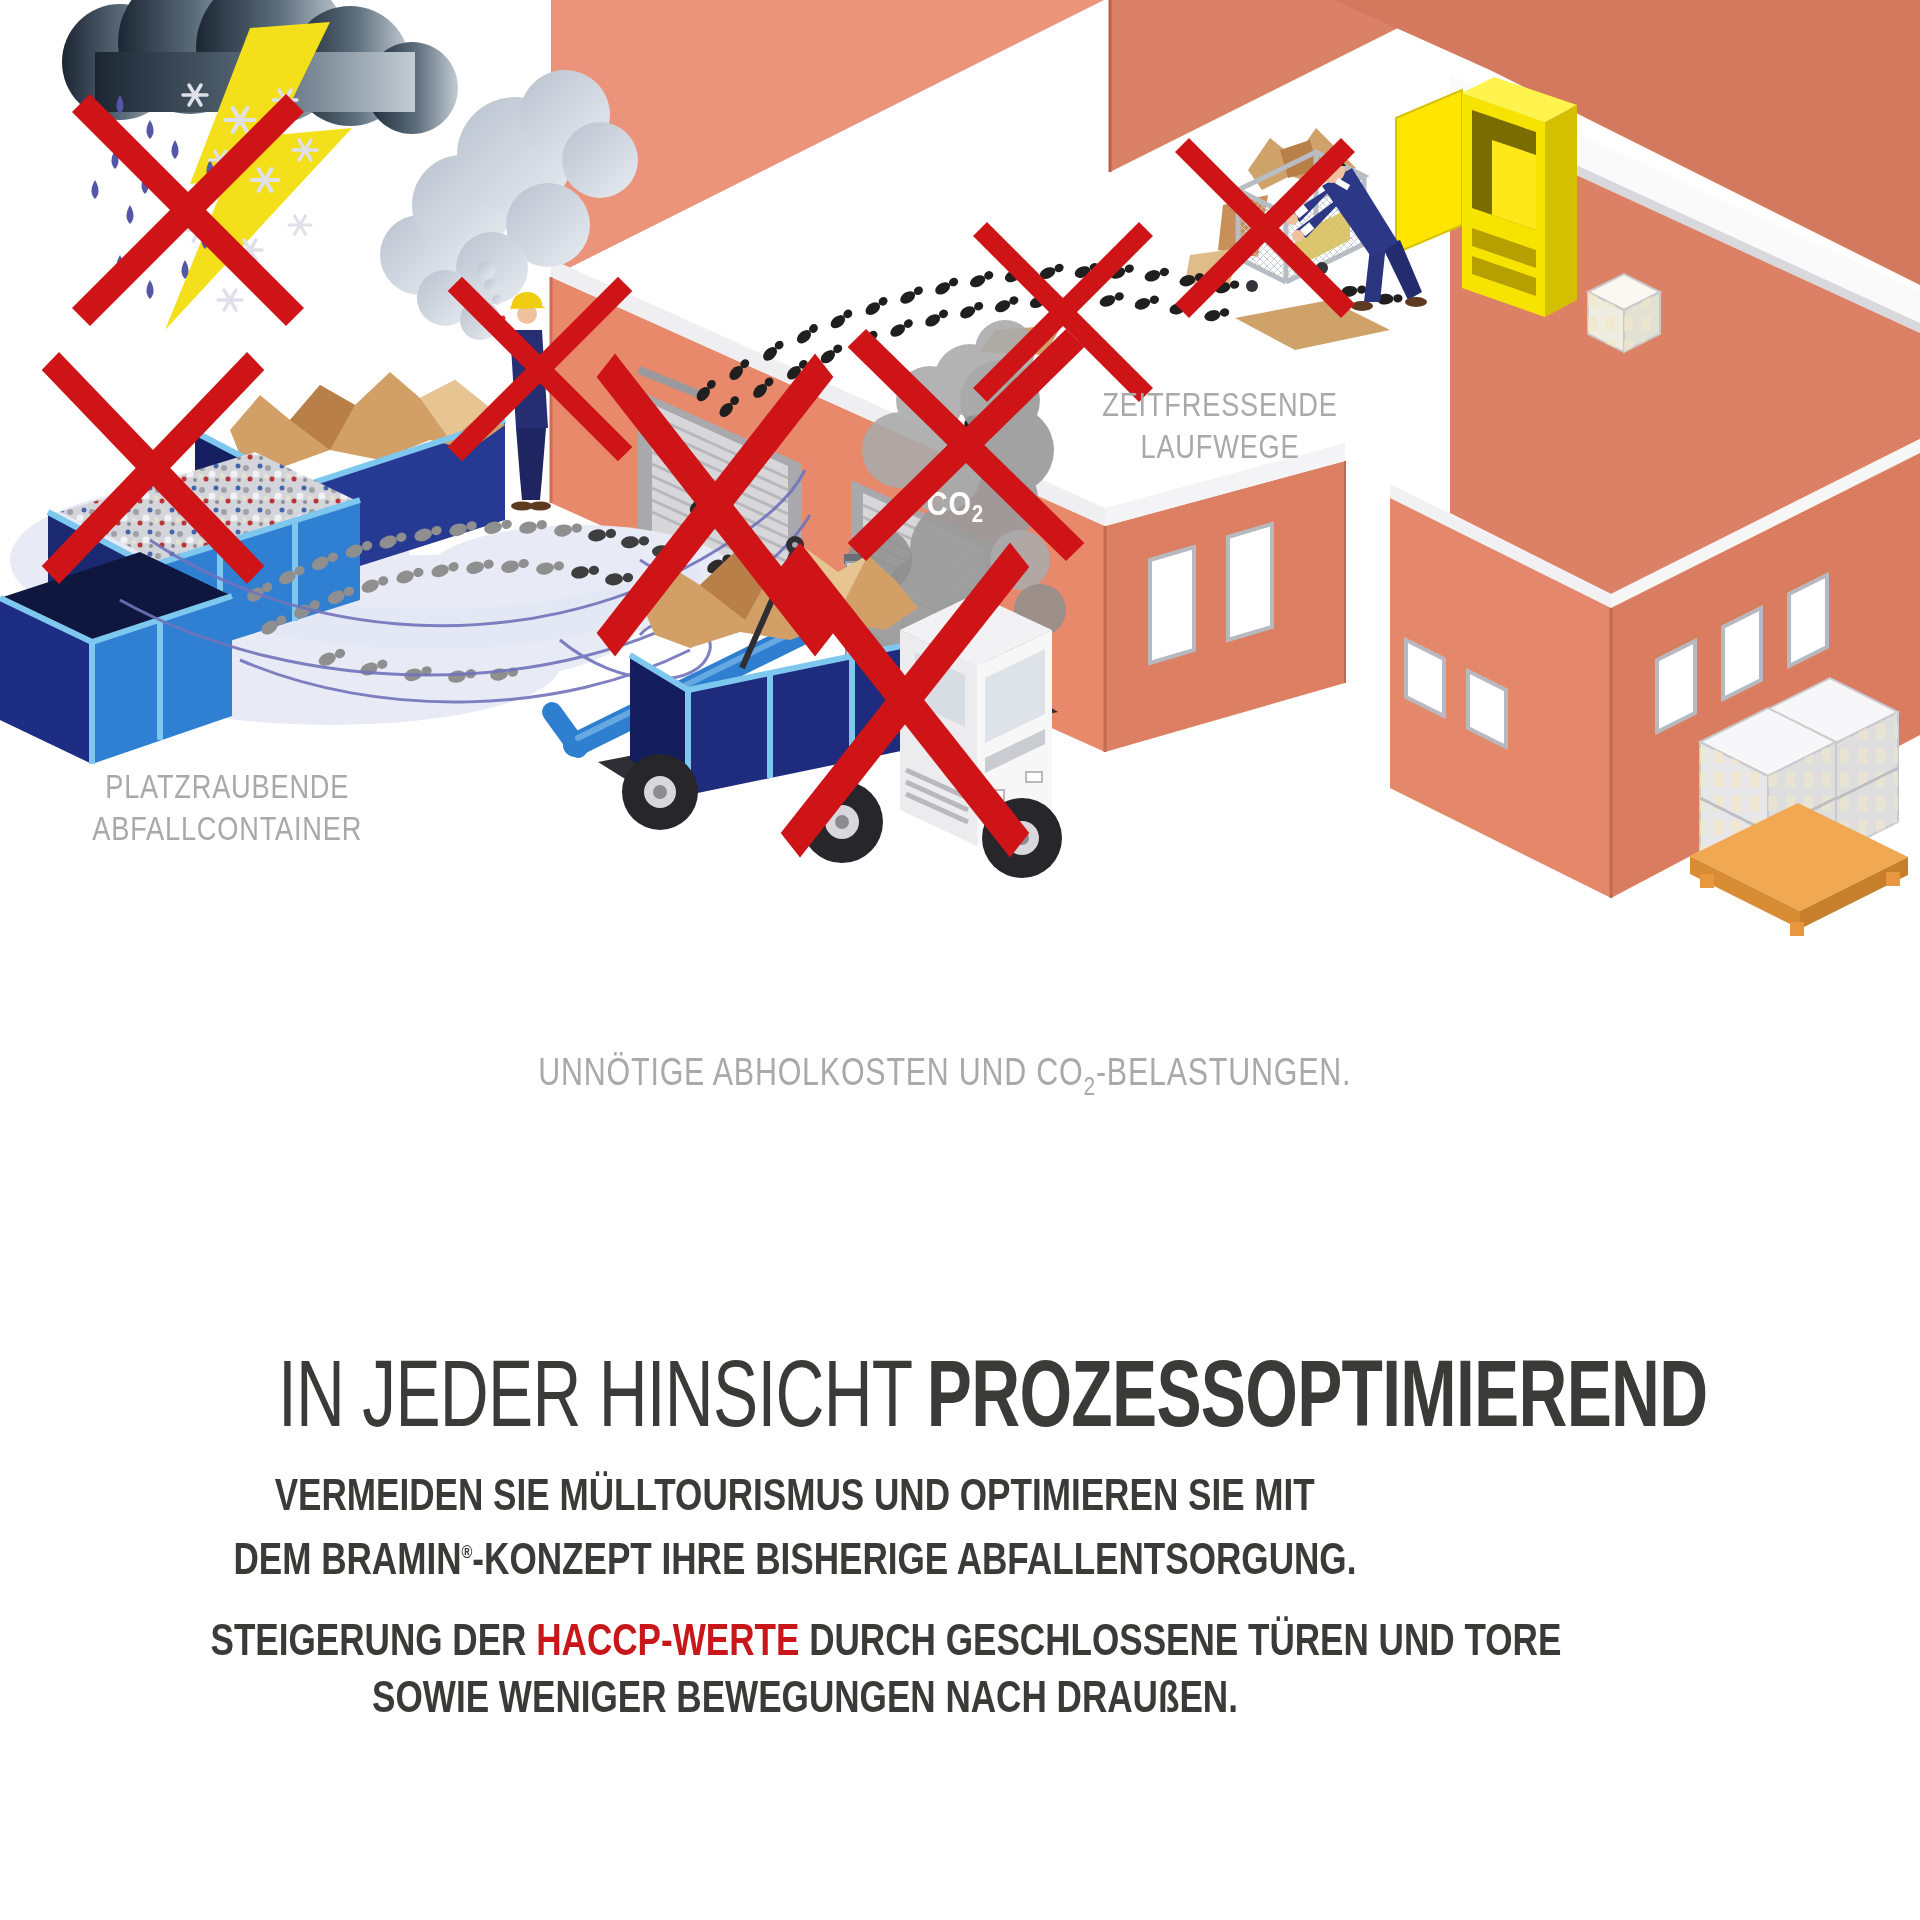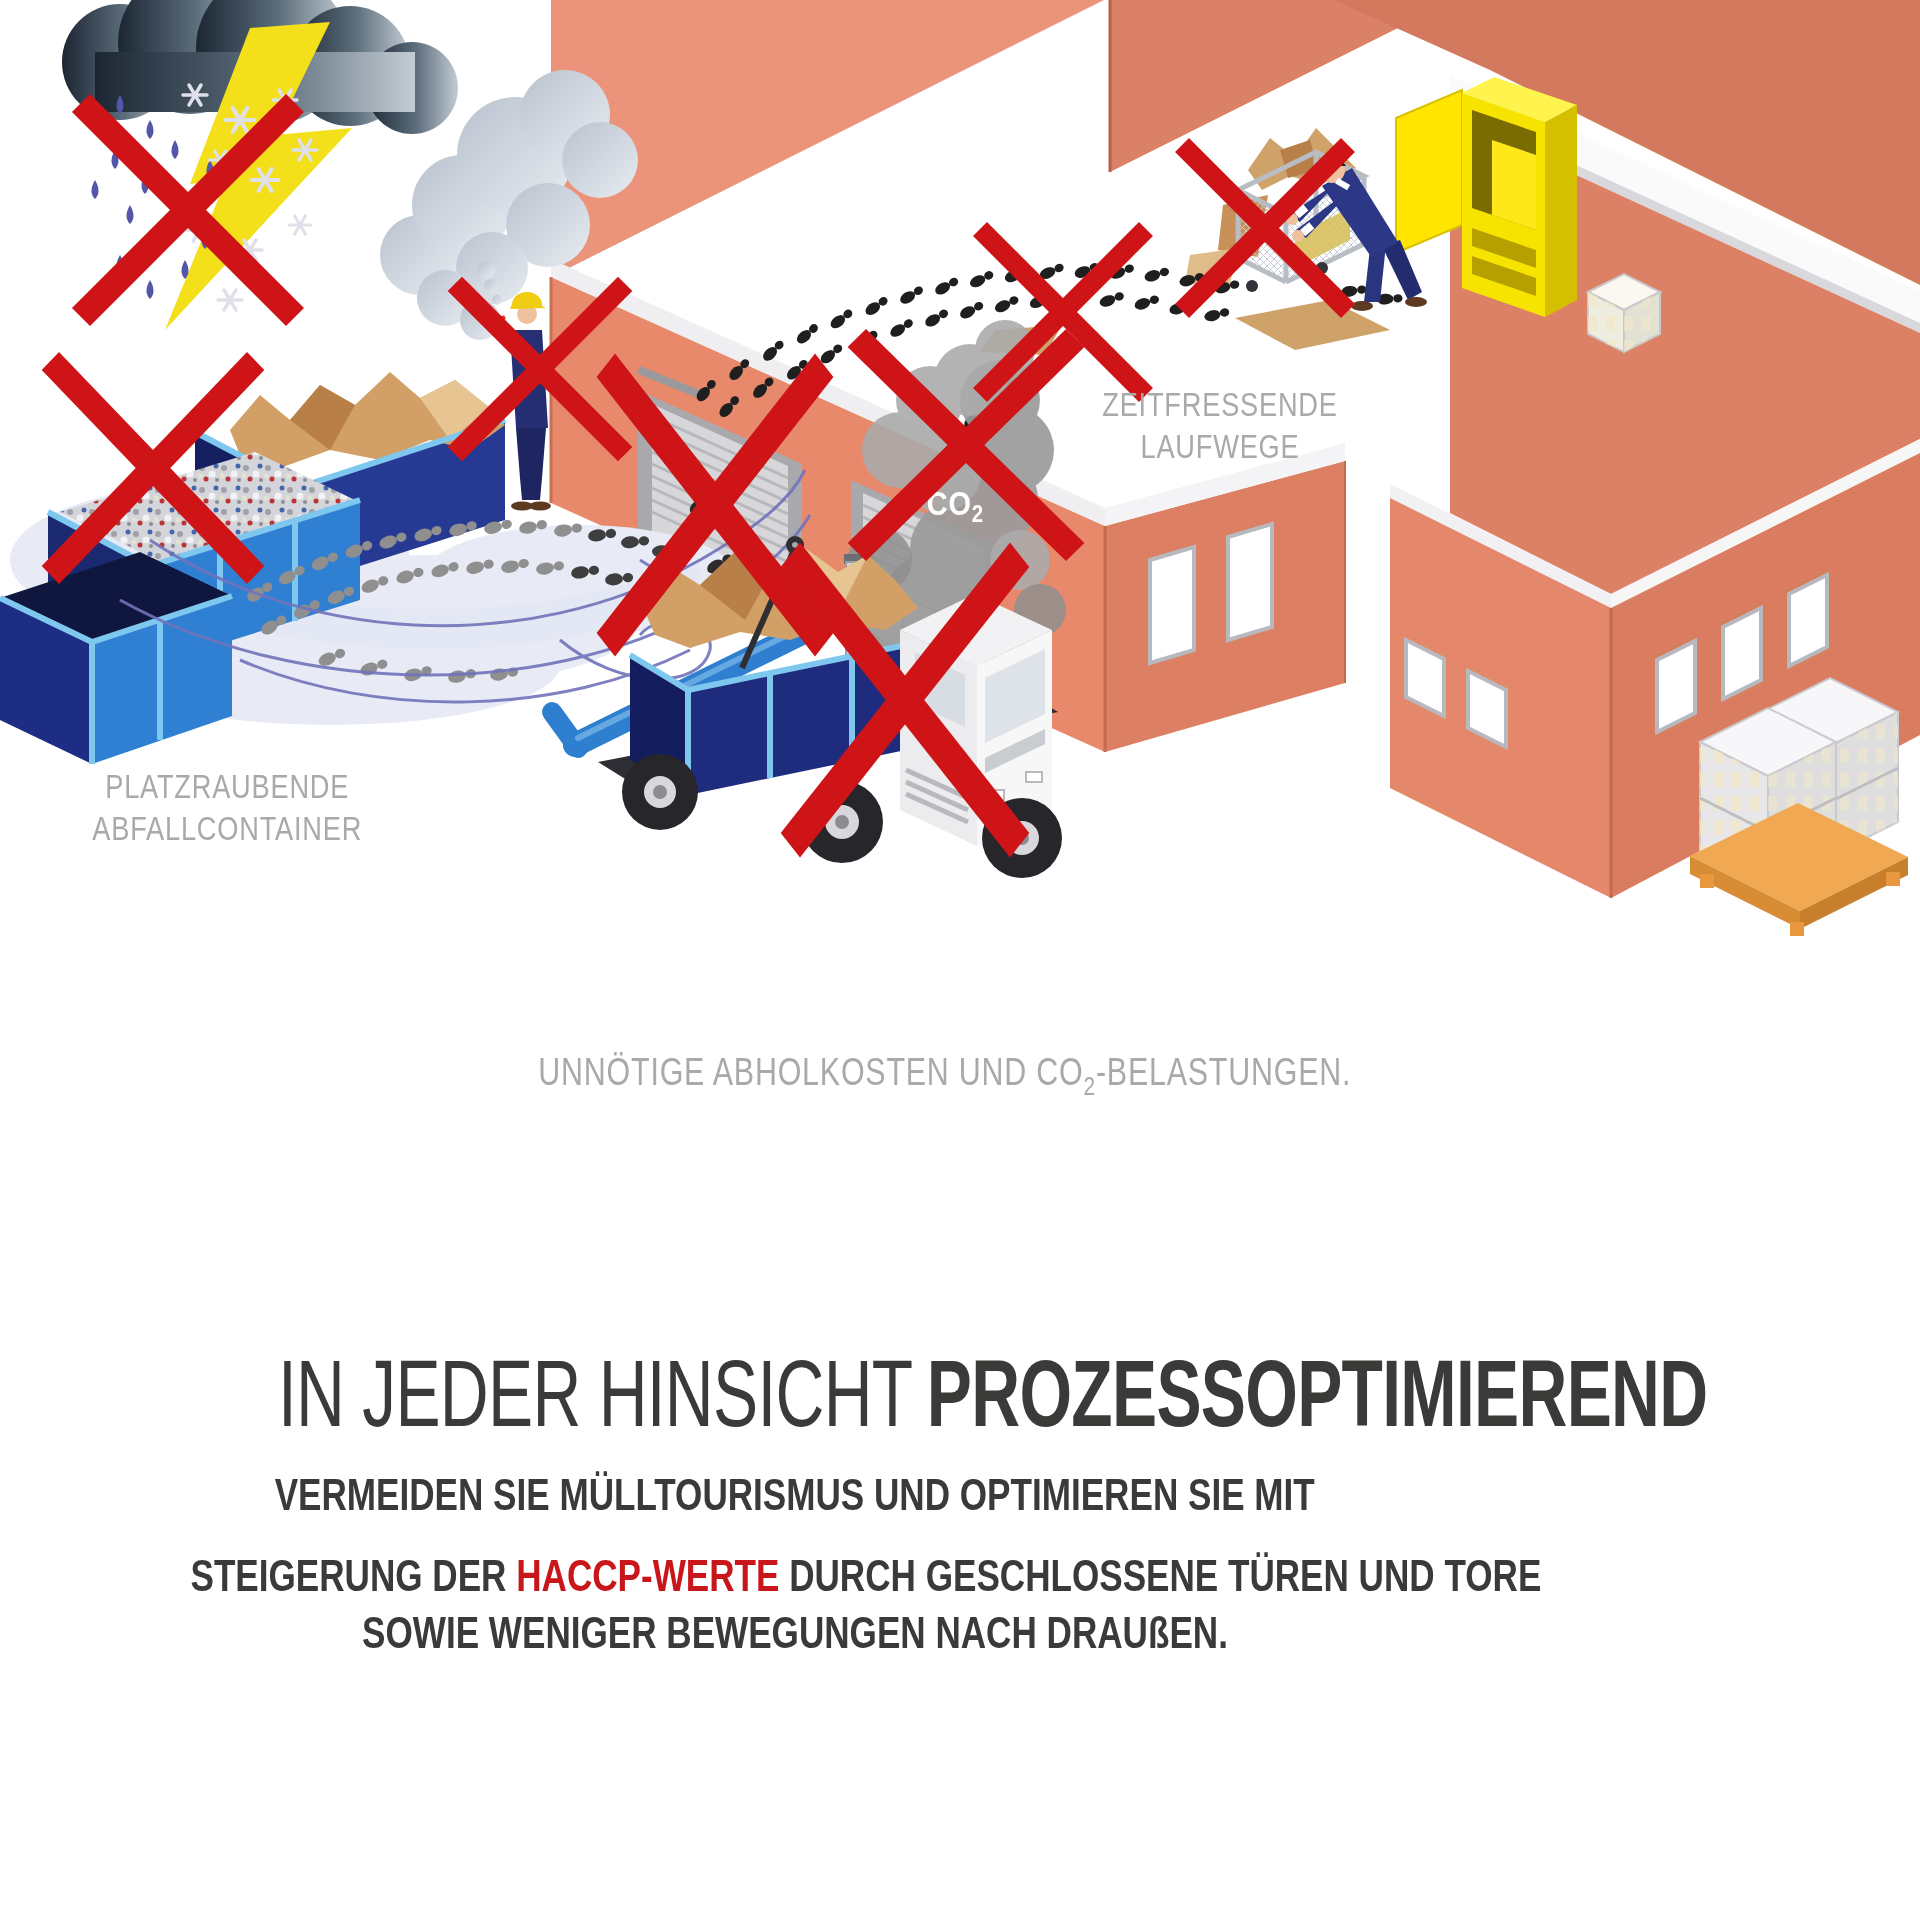--- a/index.html
+++ b/index.html
@@ -7,21 +7,21 @@
           font-family:"Liberation Sans",sans-serif;}
   .illu{position:absolute;left:0;top:0;width:1920px;height:1150px;}
   .svg-label{font-family:"Liberation Sans",sans-serif;letter-spacing:1px;}
   .textblock{position:absolute;left:0;top:1338px;width:1590px;text-align:center;color:#3a3a39;text-decoration:underline;}
   .cond{display:inline-block;transform:scaleX(0.72);transform-origin:50% 50%;white-space:nowrap;}
   .condp{display:inline-block;transform:scaleX(0.78);transform-origin:50% 50%;white-space:nowrap;}
   .headline{font-size:94px;line-height:112px;font-weight:400;letter-spacing:-1px;}
   .headline .hl-bold{font-weight:700;margin-left:20px;}
   .para{font-size:45px;line-height:57px;font-weight:700;}
   .para1{margin-top:16px;}
-  .para2{margin-top:24px;}
+  .para2{margin-top:24px;margin-left:20px;}
   .red{color:#c8161a;}
   sup.reg{font-size:0.42em;vertical-align:super;}
 </style>
 </head>
 <body>
 <div class="canvas">
 
 <svg class="illu" viewBox="0 0 1920 1150">
   <defs>
     <linearGradient id="cloudgrad" x1="0" y1="0" x2="1" y2="0">
@@ -536,20 +536,21 @@
     <text x="1181" y="1085" text-anchor="middle" font-size="38" class="svg-label"><tspan>UNNÖTIGE ABHOLKOSTEN UND CO</tspan><tspan dy="10" font-size="26">2</tspan><tspan dy="-10">-BELASTUNGEN.</tspan></text>
   </g>
 </svg>
 
 <div class="textblock">
   <div class="headline">
     <span class="cond"><span>IN JEDER HINSICHT</span><span class="hl-bold">PROZESSOPTIMIEREND</span></span>
   </div>
   <div class="para para1">
     <div><span class="condp">VERMEIDEN SIE MÜLLTOURISMUS UND OPTIMIEREN SIE MIT</span></div>
+    <div><span class="condp"><span>DEM BRAMIN</span><sup class="reg">®</sup><span>-KONZEPT IHRE BISHERIGE ABFALLENTSORGUNG.</span></span></div>
   </div>
   <div class="para para2">
     <div><span class="condp"><span>STEIGERUNG DER </span><span class="red">HACCP-WERTE</span><span> DURCH GESCHLOSSENE TÜREN UND TORE</span></span></div>
     <div><span class="condp">SOWIE WENIGER BEWEGUNGEN NACH DRAUßEN.</span></div>
   </div>
 </div>
 
 </div>
 
 </body></html>

